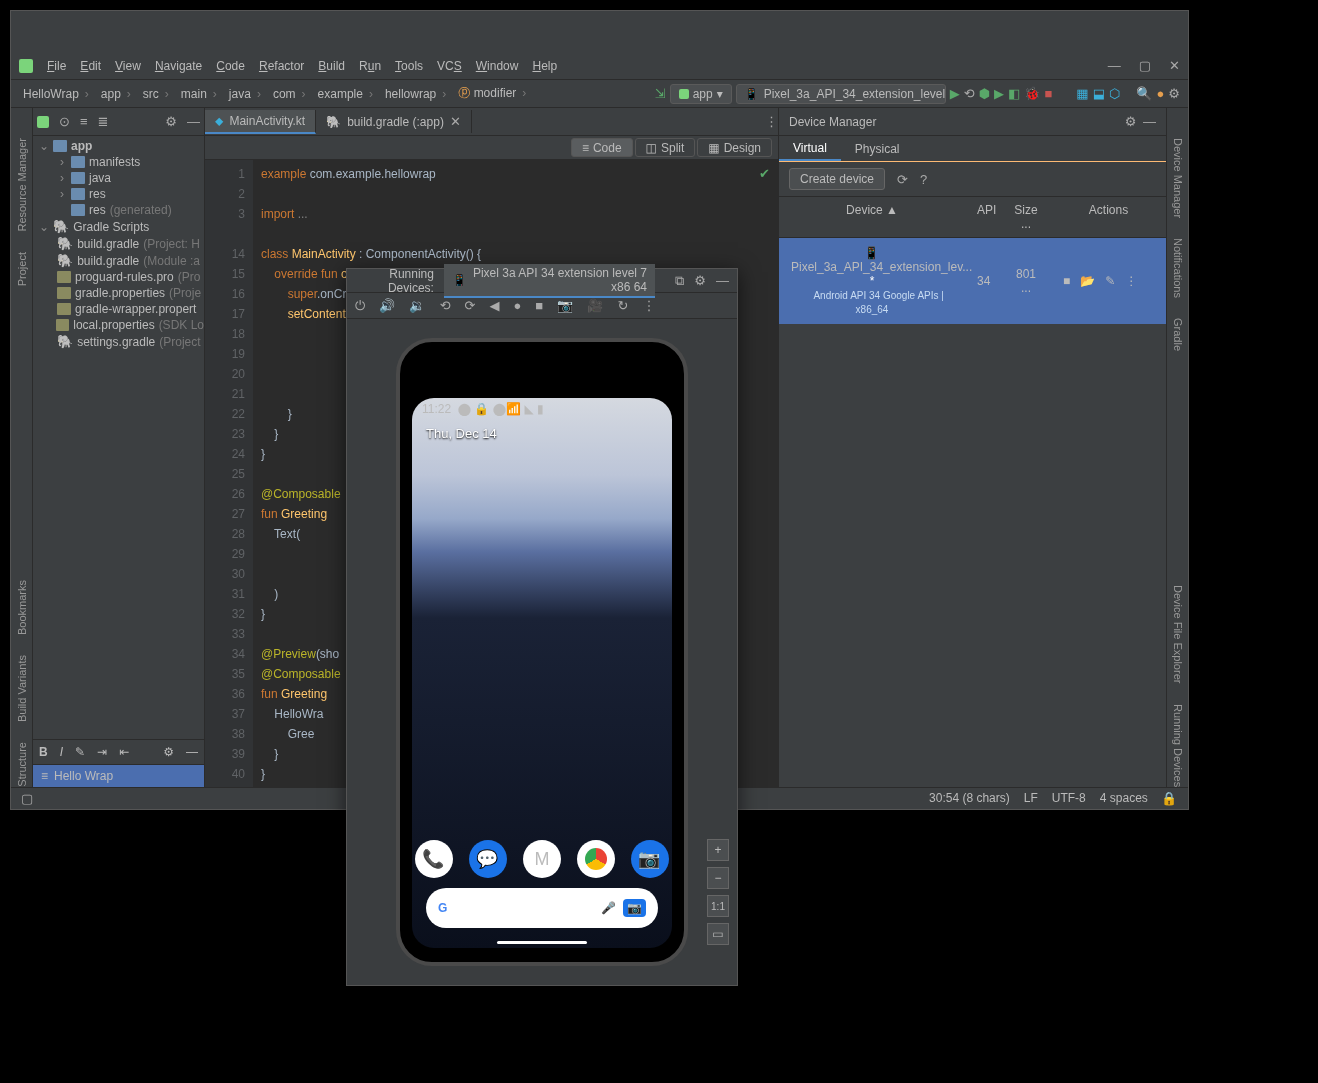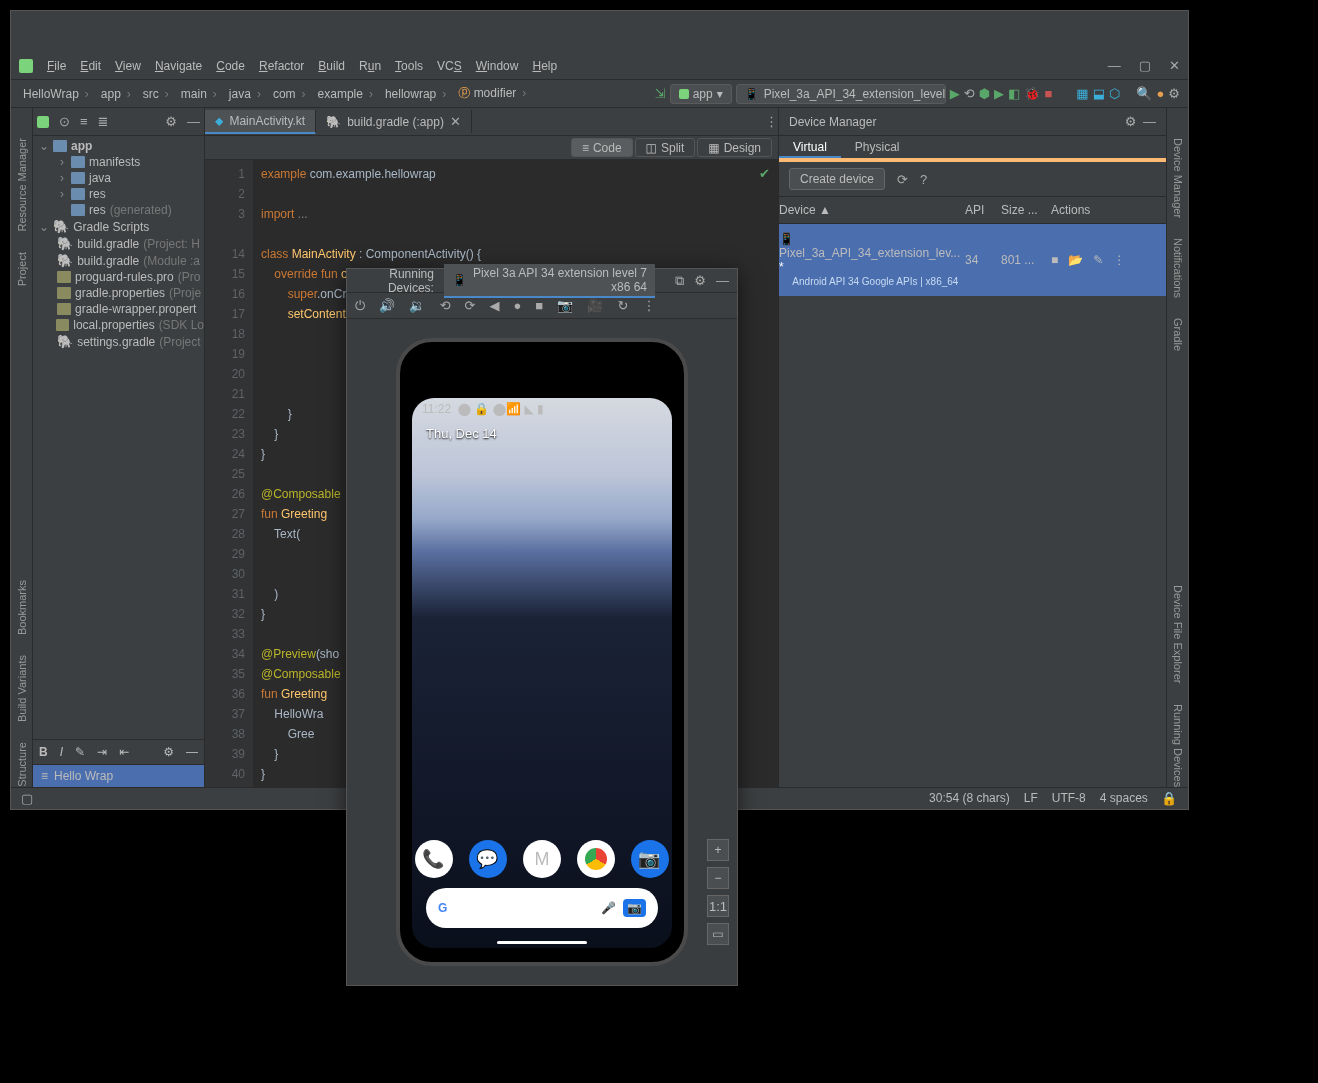--- a/index.html
+++ b/index.html
@@ -40,27 +40,27 @@
 .vbtn.active{background:#5a5d5f;}
 .code-area{flex:1;display:flex;font-family:"JetBrains Mono",Consolas,monospace;font-size:13px;line-height:20px;overflow:hidden;position:relative;}
 .gutter{width:48px;background:#313335;text-align:right;padding:4px 8px 0 0;color:#606366;}
 .code{flex:1;padding:4px 0 0 8px;white-space:pre;color:#a9b7c6;}
 .kw{color:#cc7832;}
 .fn{color:#ffc66d;}
 .ann{color:#bbb529;}
 .cm{color:#808080;}
 .device-panel{width:388px;background:#3c3f41;border-left:1px solid #2b2b2b;display:flex;flex-direction:column;}
 .dp-header{height:28px;display:flex;align-items:center;padding:0 10px;justify-content:space-between;border-bottom:1px solid #2b2b2b;}
-.dp-tabs{height:26px;display:flex;border-bottom:4px solid #fdba74;}
+.dp-tabs{height:26px;display:flex;border-bottom:1px solid #fdba74;align-items:center;}
 .dp-tab{padding:4px 14px;}
 .dp-tab.active{border-bottom:2px solid #4a88c7;color:#fff;}
 .dp-actions{padding:6px 10px;display:flex;align-items:center;gap:12px;border-bottom:1px solid #2b2b2b;}
 .create-btn{background:#4b4e50;border:1px solid #666;border-radius:3px;padding:3px 10px;}
 .dp-table-head{display:flex;padding:4px 0;border-bottom:1px solid #2b2b2b;background:#3c3f41;}
-.dp-col{padding:2px 0;}
+.dp-col{padding:2px 12px;text-align:center;}
 .dp-row{display:flex;align-items:center;background:#4b6eaf;color:#fff;padding:6px 0;}
 .dp-row .sub{font-size:10px;color:#c7dbf2;}
 .right-rail{width:22px;background:#3c3f41;border-left:1px solid #2b2b2b;display:flex;flex-direction:column;align-items:center;padding-top:30px;gap:20px;}
 .bottom-bar{height:24px;background:#3c3f41;border-top:1px solid #2b2b2b;display:flex;align-items:center;padding:0 10px;gap:18px;}
 .status-bar{height:22px;background:#3c3f41;border-top:1px solid #2b2b2b;display:flex;align-items:center;padding:0 10px;}
 .status-r{margin-left:auto;display:flex;gap:14px;}
 .emulator{position:absolute;left:346px;top:268px;width:392px;height:718px;background:#3c3f41;border:1px solid #555;display:flex;flex-direction:column;box-shadow:0 4px 20px rgba(0,0,0,0.6);}
 .emu-title{height:24px;display:flex;align-items:center;padding:0 8px;gap:10px;border-bottom:1px solid #2b2b2b;text-align:right;}
 .emu-tab{background:#4e5254;padding:2px 8px;border-bottom:2px solid #4a88c7;display:flex;align-items:center;gap:4px;}
 .emu-tools{height:26px;display:flex;align-items:center;padding:0 8px;gap:14px;border-bottom:1px solid #2b2b2b;}
@@ -408,17 +408,17 @@
         <div class="searchbar">
           <span style="font-weight:bold"><span style="color:#4285f4">G</span></span>
           <span><span style="color:#ea4335">🎤</span>&nbsp;&nbsp;<span style="background:#1a73e8;color:#fff;border-radius:4px;padding:2px 4px">📷</span></span>
         </div>
         <div class="nav-handle"></div>
       </div>
     </div>
     <div class="zoom-ctrl">
       <div class="zoom-btn">+</div>
       <div class="zoom-btn">−</div>
-      <div class="zoom-btn" style="font-size:13px">1:1</div>
+      <div class="zoom-btn" style="font-size:10px">1:1</div>
       <div class="zoom-btn">▭</div>
     </div>
   </div>
 </div>
 
 </body></html>

